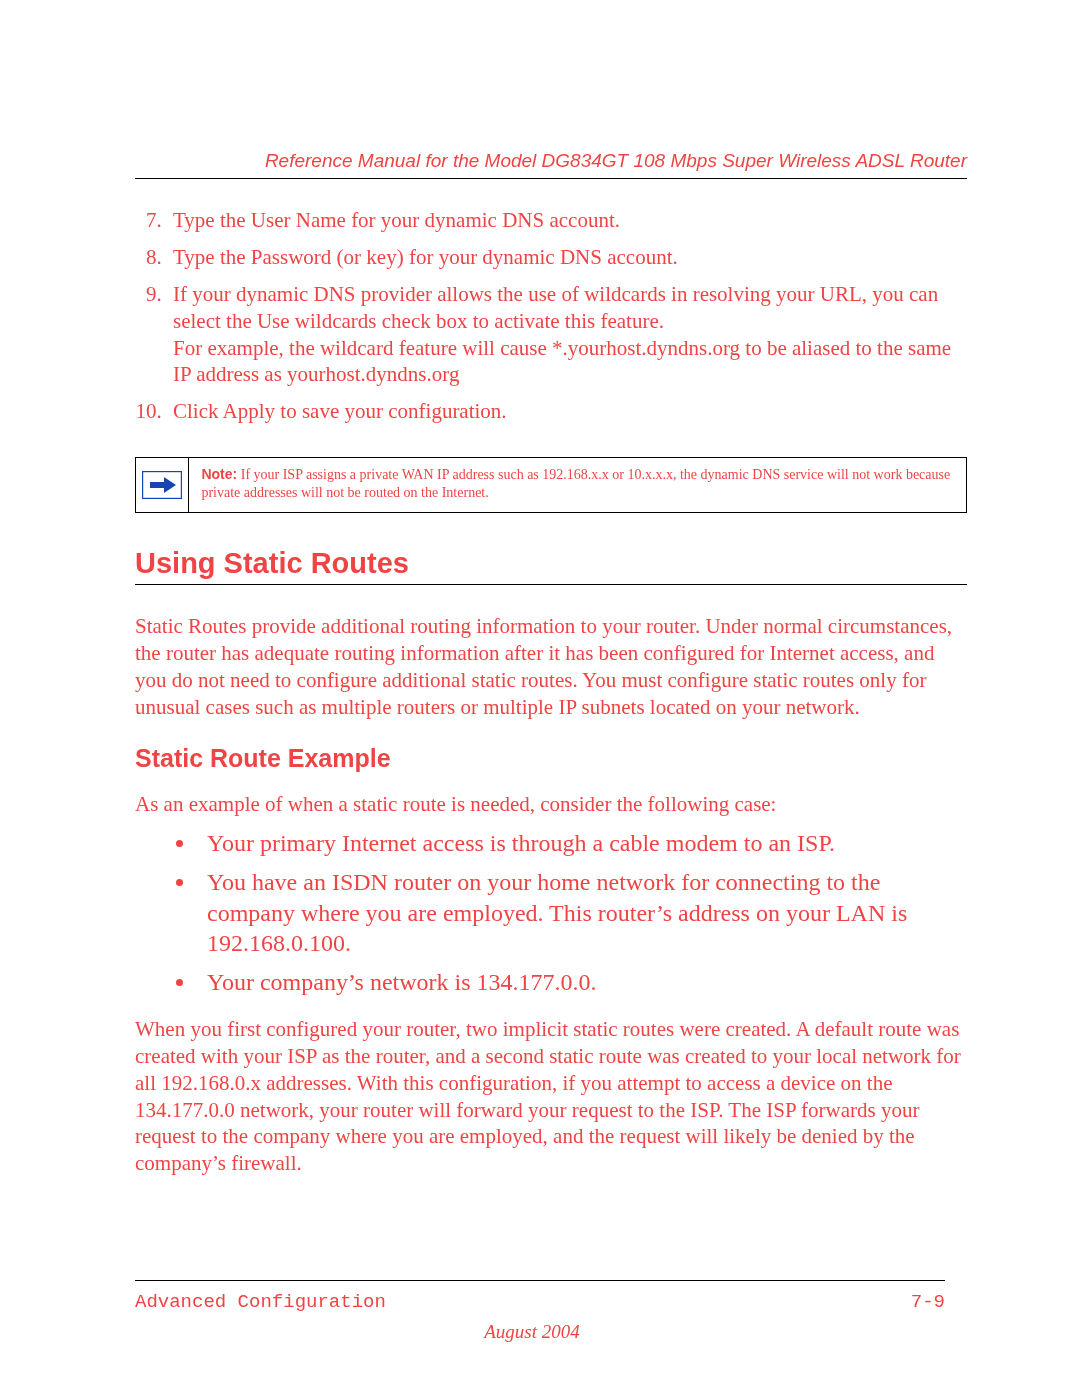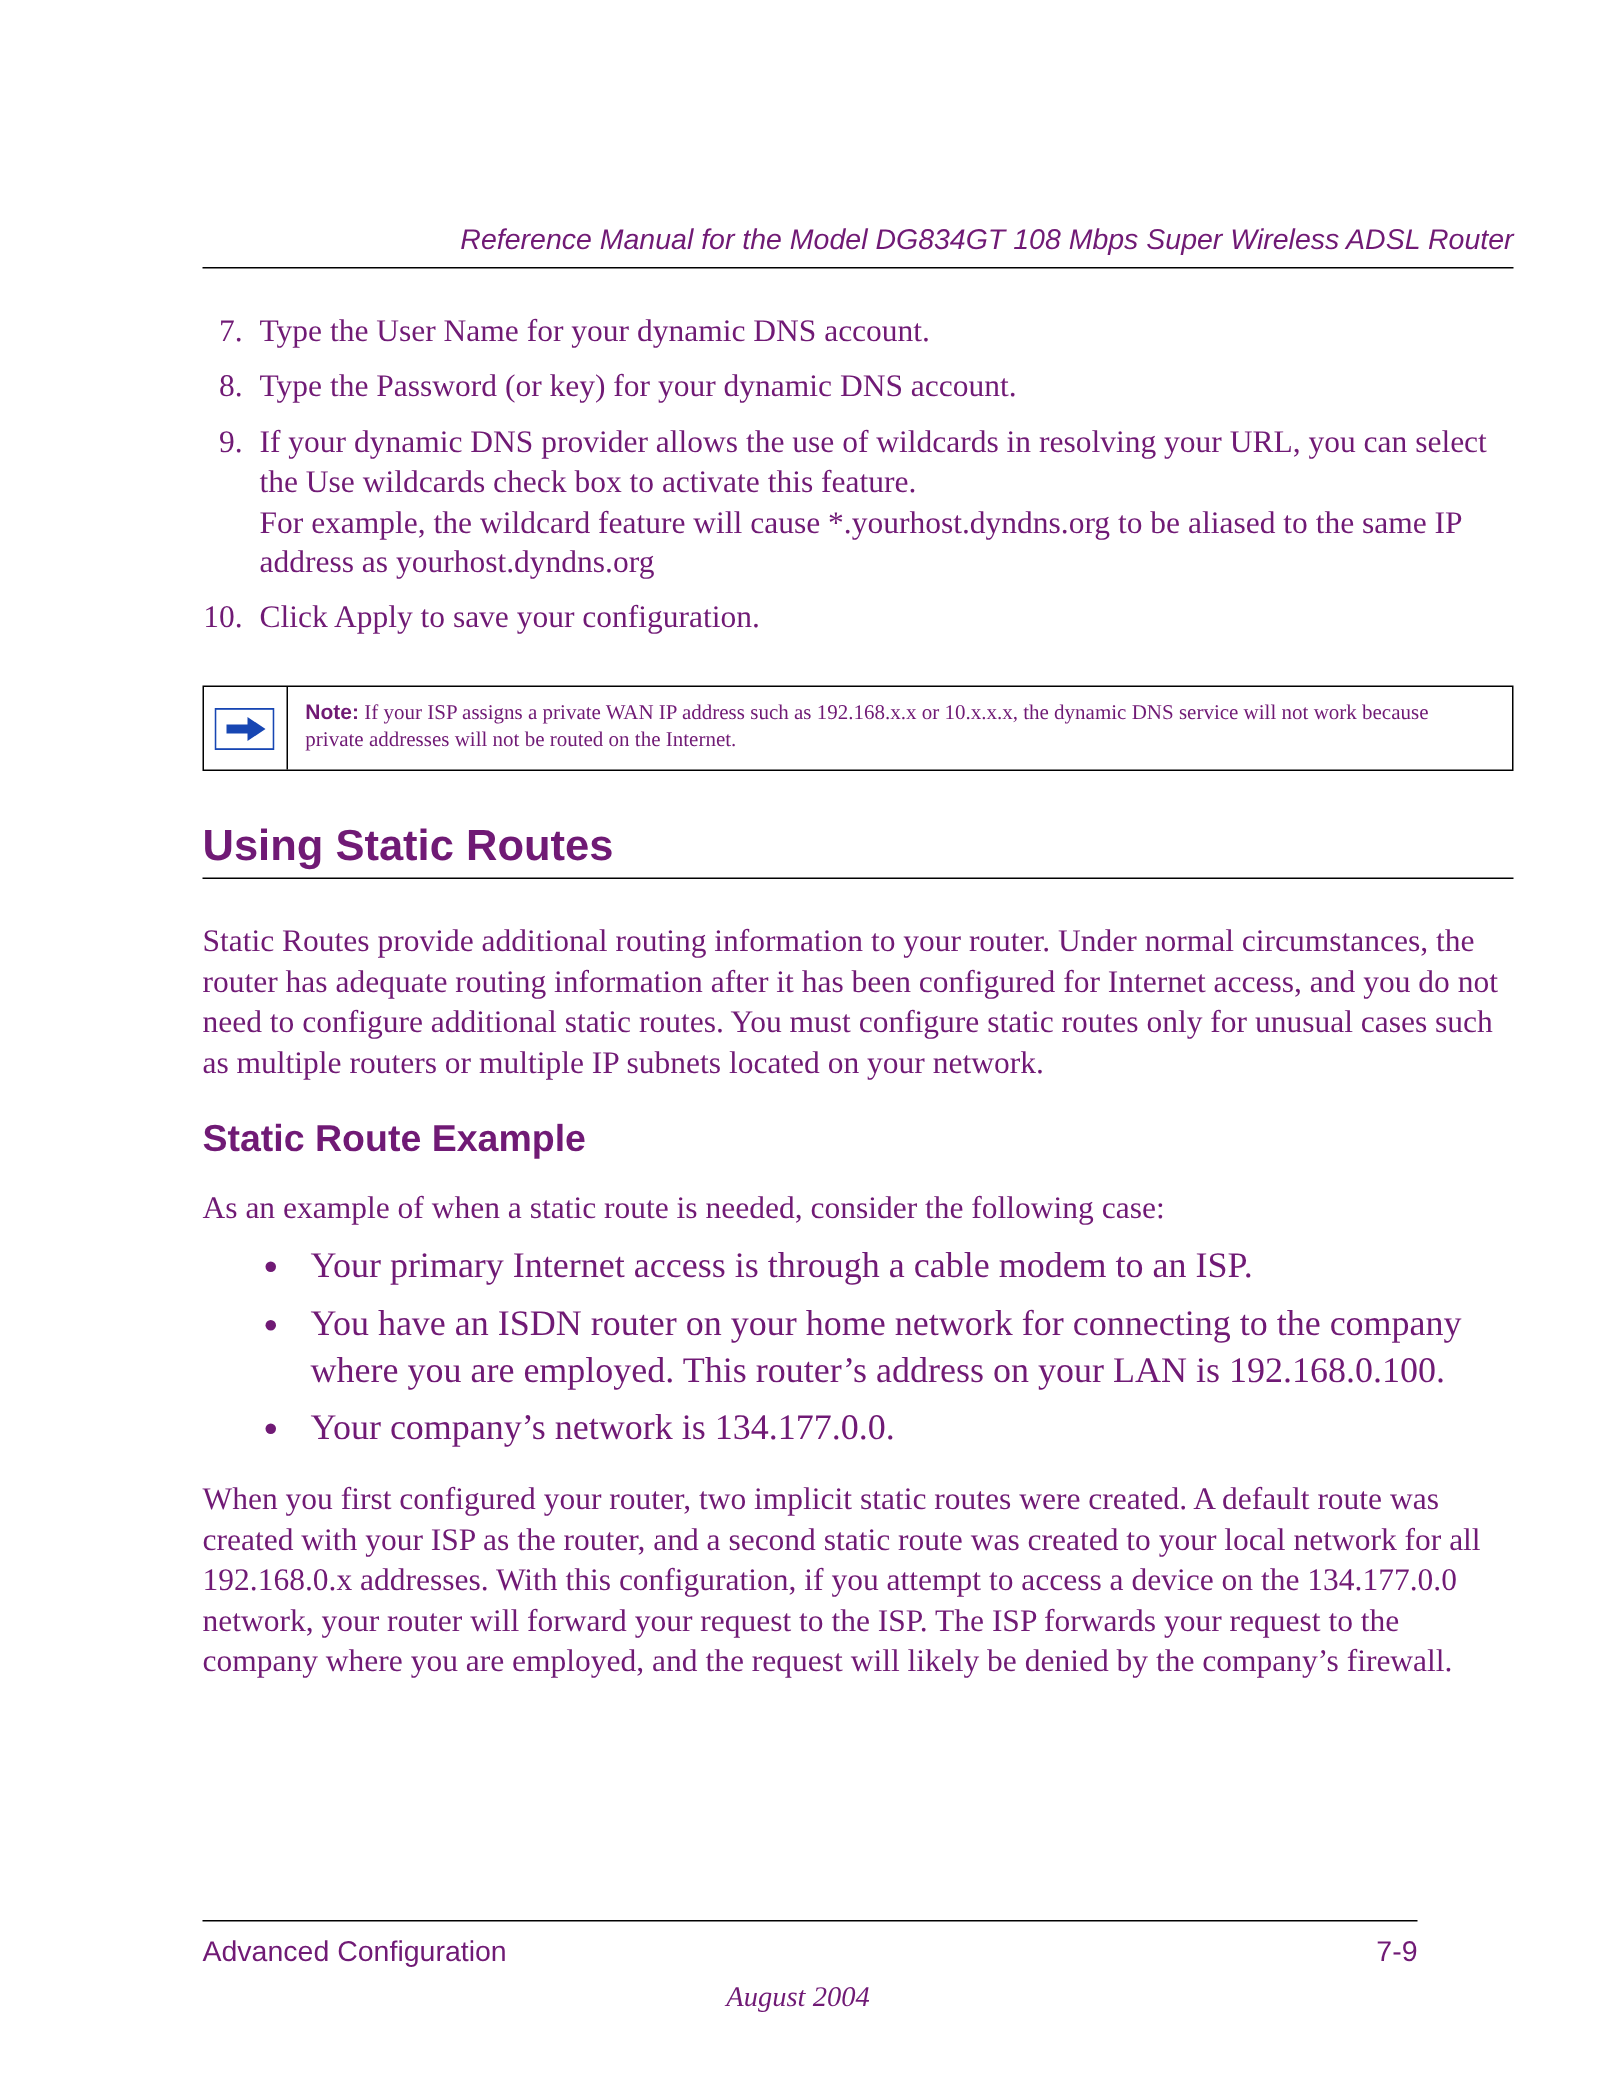--- a/index.html
+++ b/index.html
@@ -5,23 +5,23 @@
   html, body {
     margin: 0;
     padding: 0;
     background: #fff;
   }
   .page {
     width: 1080px;
     height: 1397px;
     position: relative;
     box-sizing: border-box;
-    padding: 150px 71px 0 135px;
+    padding: 150px 113px 0 135px;
     font-family: "Times New Roman", Times, serif;
-    color: #701a75;
+    color: #ef4444;
   }
   .running-head {
     font-family: Arial, Helvetica, sans-serif;
     font-style: italic;
     font-size: 19px;
     text-align: right;
     margin-bottom: 6px;
   }
   .head-rule, .foot-rule {
     border: none;
@@ -99,21 +99,21 @@
     left: 135px;
     right: 135px;
     bottom: 84px;
   }
   .foot-rule {
     margin-bottom: 10px;
   }
   .foot-row {
     display: flex;
     justify-content: space-between;
-    font-family: Liberation Sans, sans-serif;
+    font-family: Liberation Mono, monospace;
     font-size: 19px;
   }
   .foot-date {
     position: absolute;
     left: 0; right: 16px;
     text-align: center;
     bottom: -30px;
     font-family: "Times New Roman", Times, serif;
     font-style: italic;
     font-size: 19px;

